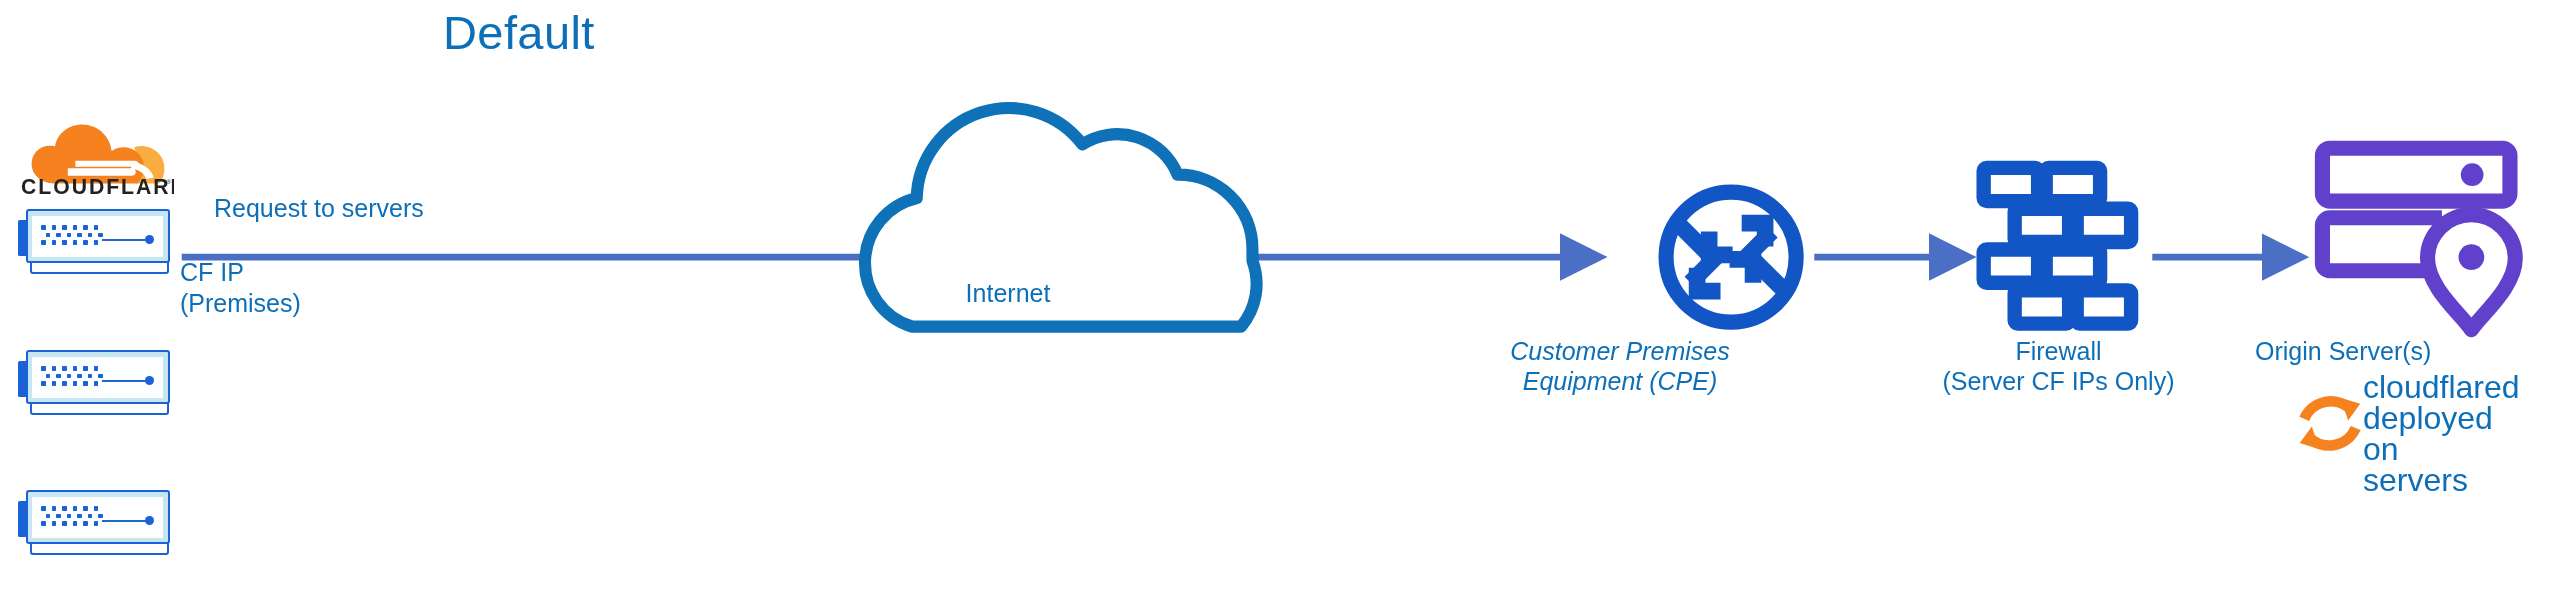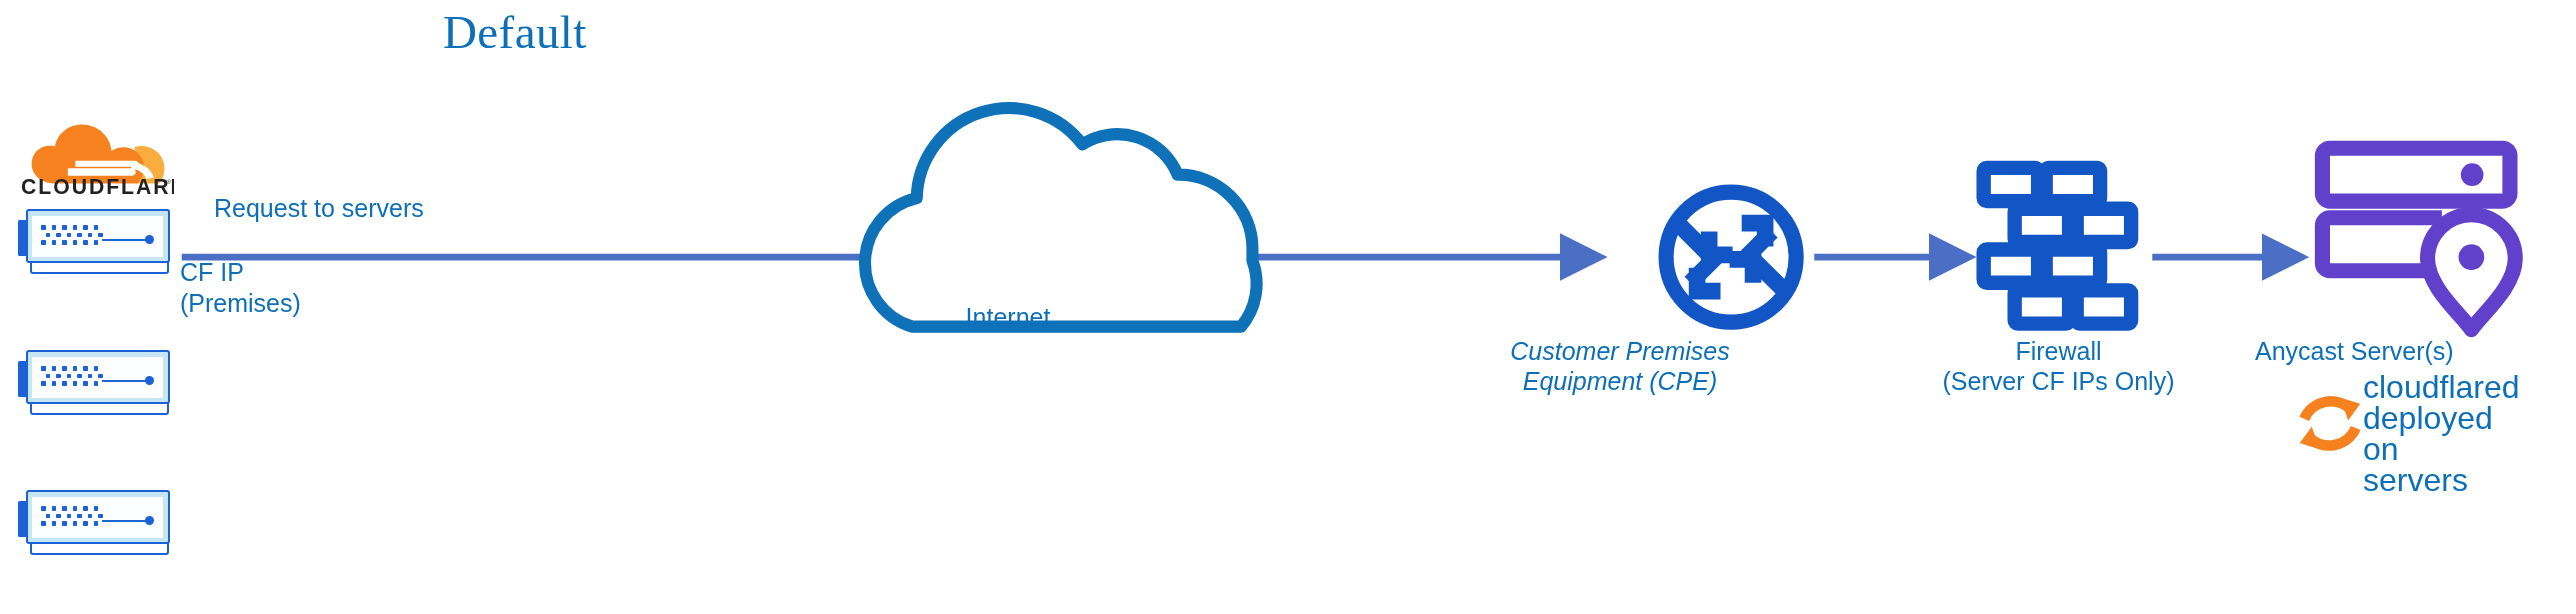--- a/index.html
+++ b/index.html
@@ -20,21 +20,20 @@
   .abs { position: absolute; }
 
   
   #diagram-title {
     left: 443px;
     top: 4.5px;
     font-size: 47px;
     color: #0d6fb8;
     letter-spacing: 0.4px;
     white-space: nowrap;
-    font-family: Liberation Serif, serif;
   }
 
   
   #cloudflare-logo {
     left: 21px;
     top: 114px;
     width: 151px;
     height: 83px;
   }
   #cloudflare-wordmark {
@@ -135,21 +134,20 @@
     color: #0d6fb8;
     white-space: nowrap;
   }
   #internet-label {
     left: 925px;
     top: 278px;
     width: 166px;
     text-align: center;
     font-size: 25px;
     color: #0d6fb8;
-    margin-top: 24px;
   }
   #cpe-label   { left: 1461px; top: 336px; width: 318px; font-style: italic; }
   #fw-label    { left: 1854px; top: 336px; width: 409px; }
   #origin-label{ left: 2255px; top: 336px; width: 318px; text-align: left; }
 
   #cloudflared-text {
     position: absolute;
     left: 2363px;
     top: 372px;
     width: 166px;
@@ -389,20 +387,20 @@
 (Premises)</div>
 
   <div class="abs node-label" id="internet-label">Internet</div>
 
   <div class="abs node-label" id="cpe-label">Customer Premises
 Equipment (CPE)</div>
 
   <div class="abs node-label" id="fw-label">Firewall
 (Server CF IPs Only)</div>
 
-  <div class="abs node-label" id="origin-label">Anycast Server(s)</div>
+  <div class="abs node-label" id="origin-label">Origin Server(s)</div>
 
   <div class="abs" id="cloudflared-text">cloudflared
 deployed on
 servers</div>
 
 </div>
 
 
 </body></html>

